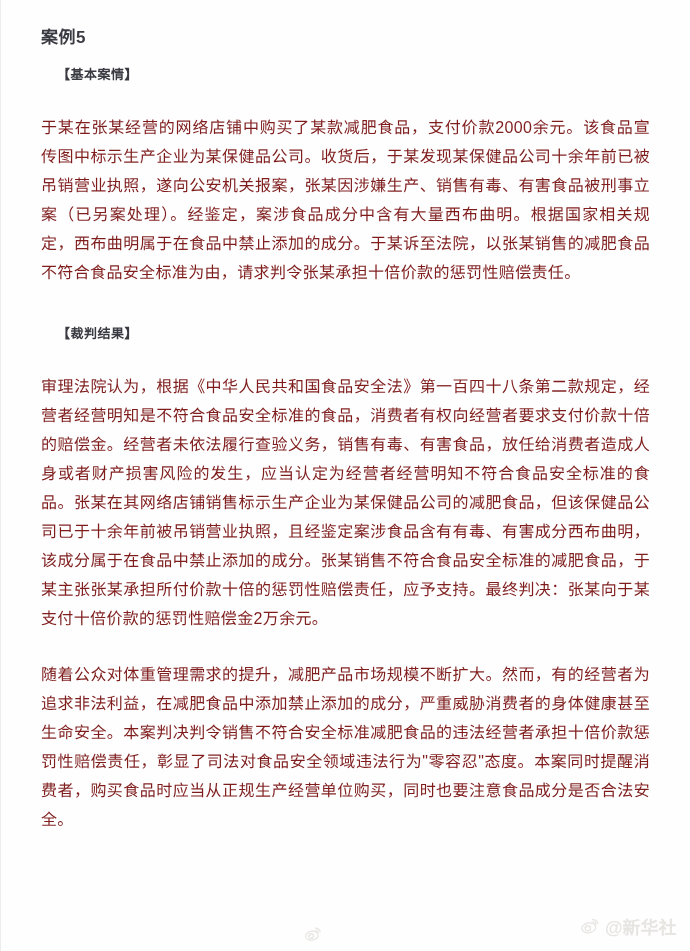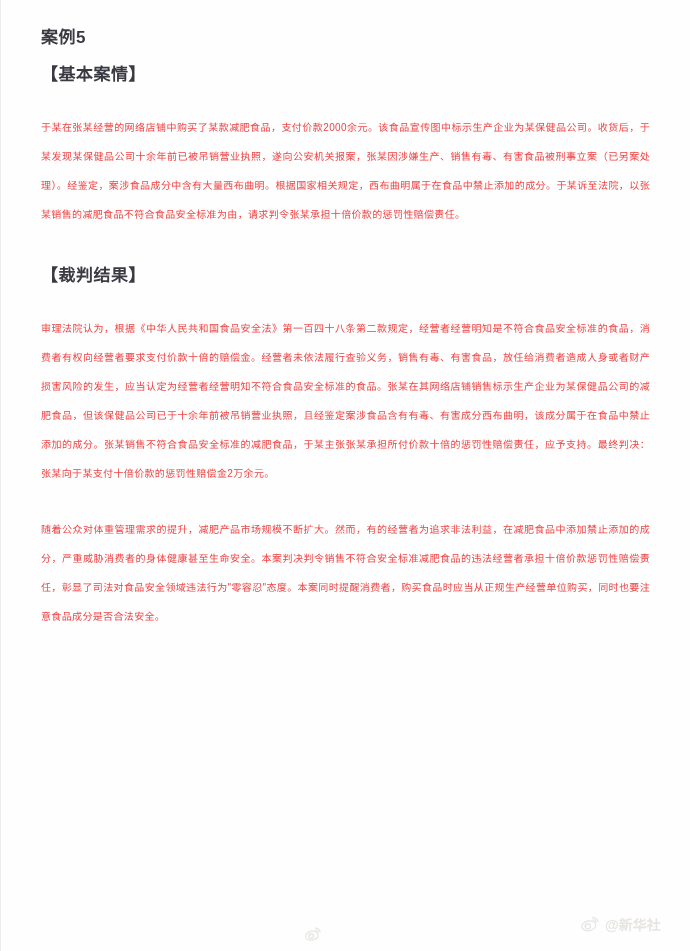--- a/index.html
+++ b/index.html
@@ -35,51 +35,51 @@
     text-align: center;
   }
   .title-line {
     font-size: 17px;
     line-height: 33px;
     font-weight: 700;
     color: #1879b3;
     letter-spacing: 0.5px;
   }
   .sec-heading {
-    margin: 0;
-    font-size: 17px;
+    margin: 16px;
+    font-size: 13px;
     line-height: 22px;
     font-weight: 700;
     color: #3a3a42;
     letter-spacing: 0.5px;
   }
   .sec-heading.first   { margin-top: 16px; }
   .sec-heading.second  { margin-top: 36px; }
   .sec-heading.third   { margin-top: 38px; }
   .sec-body {
     margin: 27px 0 0 0;
-    font-size: 10px;
+    font-size: 16px;
     line-height: 29px;
-    color: #ef4444;
+    color: #7f1d1d;
     letter-spacing: 0.35px;
     text-align: justify;
     text-justify: inter-ideograph;
   }
   .watermark {
     position: absolute;
     display: flex;
     align-items: center;
     gap: 4px;
     color: #e7e5e2;
     font-weight: 700;
     pointer-events: none;
     white-space: nowrap;
   }
   .wm-left  { left: 276px; top: 924px; font-size: 18px; flex-direction: column; }
-  .wm-right { left: 578px; top: 913px; font-size: 14px; }
+  .wm-right { left: 578px; top: 913px; font-size: 18px; }
   .wm-icon svg { display: block; }
 </style>
 </head>
 <body>
 
 <div class="page">
 
   <div class="case-label">案例5</div>
 
 

